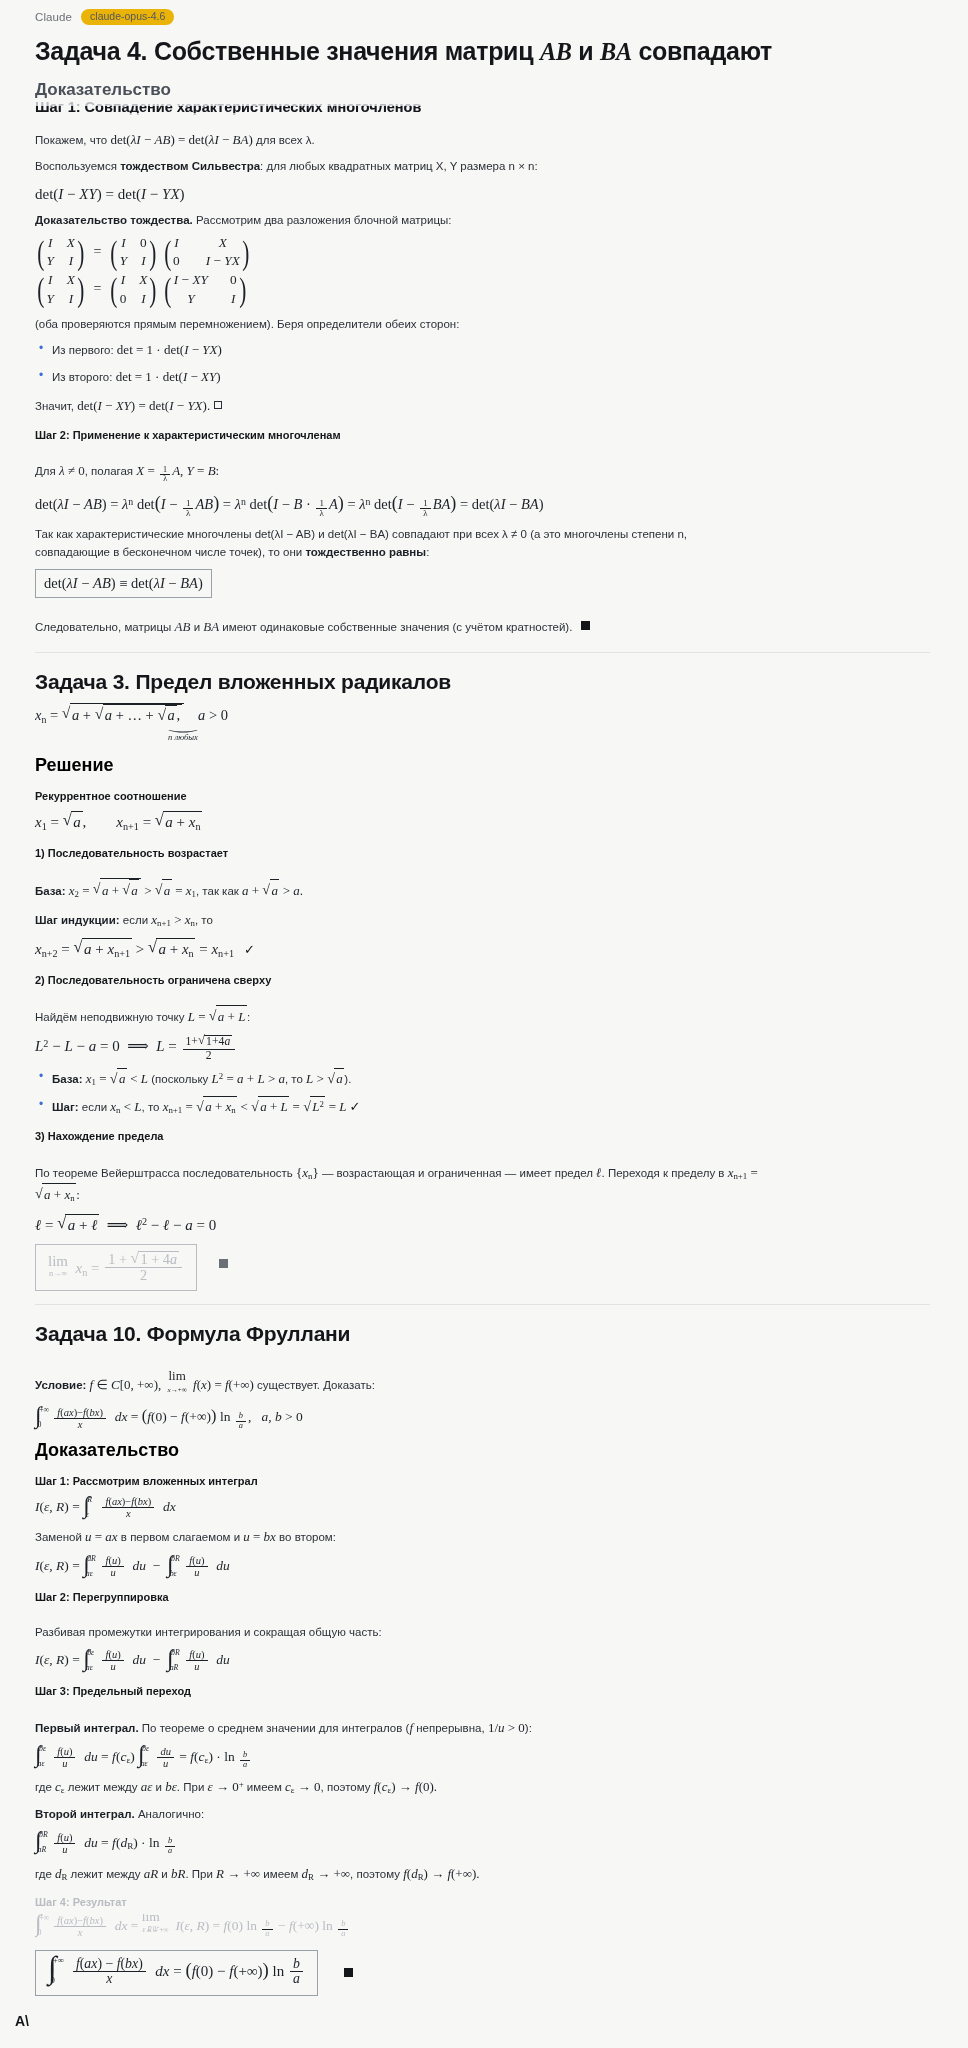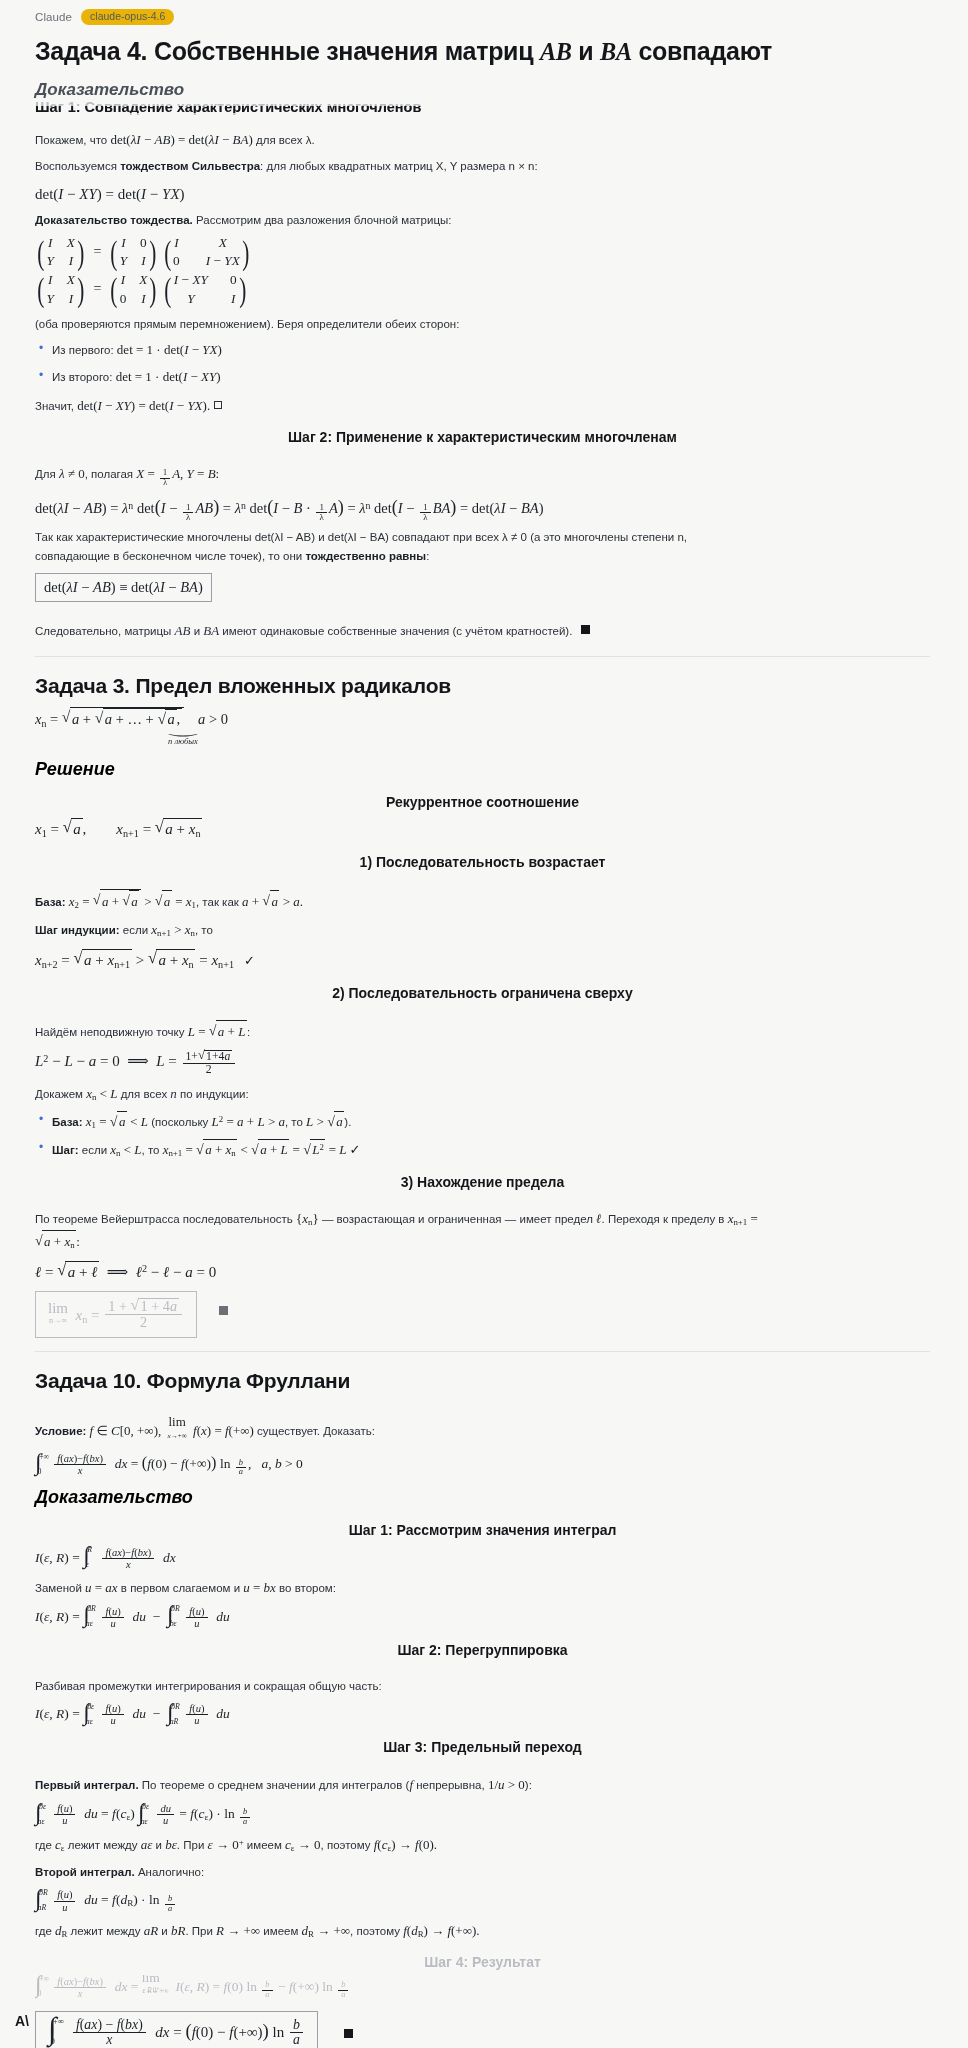--- a/index.html
+++ b/index.html
@@ -36,26 +36,26 @@
 
   
   .content{ padding: 2px 38px 0 35px; }
 
   h1.doc-title{
     font-size:25px; font-weight:700; letter-spacing:-.3px;
     margin: 9px 0 0 0; line-height:1.18; color:#14161a;
   }
   h2.sec{
     font-size:17px; font-weight:700; color:#4a5059;
-    margin:13px 0 0 0; line-height:1.2;font-style:italic;
+    margin:13px 0 0 0; line-height:1.2;
   }
   h2.sec.dark{ color:#000000; }
   h3.step{
-    font-size:14px; font-weight:700; color:#14161a;
-    margin:13px 0 2px 0; line-height:1.2;text-align:center;
+    font-size:11px; font-weight:700; color:#14161a;
+    margin:13px 0 2px 0; line-height:1.2;
   }
   h1.prob{
     font-size:21px; font-weight:700; color:#14161a;
     margin: 16px 0 4px 0; line-height:1.2; letter-spacing:-.2px;
   }
   p.txt{
     font-size:11.5px; line-height:1.62; margin:7px 0 0 0; color:#2b3038;
   }
   p.txt.tight{ margin-top:18px; }
   ul.bul{ margin:5px 0 0 0; padding-left:17px; list-style:none; }
@@ -359,23 +359,20 @@
 
     <p class="txt tight">
       Найдём неподвижную точку <span class="inline mth"><span class="mi">L</span> = <span class="rad"><span class="sg">√</span><span class="bar"><span class="mi">a</span> + <span class="mi">L</span></span></span></span>:
     </p>
 
     <div class="disp">
       <span class="mi">L</span><sup>2</sup> − <span class="mi">L</span> − <span class="mi">a</span> = 0 &nbsp;⟹&nbsp;
       <span class="mi">L</span> = <span class="frac"><span class="nu">1+<span class="rad"><span class="sg">√</span><span class="bar">1+4<span class="mi">a</span></span></span></span><span class="de">2</span></span>
     </div>
 
-    <p class="txt">
-      Докажем <span class="inline mth"><span class="mi">x</span><sub>n</sub> &lt; <span class="mi">L</span></span> для всех <span class="inline mi">n</span> по индукции:
-    </p>
 
     <ul class="bul">
       <li>
         <b>База:</b>
         <span class="inline mth"><span class="mi">x</span><sub>1</sub> = <span class="rad"><span class="sg">√</span><span class="bar"><span class="mi">a</span></span></span> &lt; <span class="mi">L</span></span> (поскольку
         <span class="inline mth"><span class="mi">L</span><sup>2</sup> = <span class="mi">a</span> + <span class="mi">L</span> &gt; <span class="mi">a</span></span>, то
         <span class="inline mth"><span class="mi">L</span> &gt; <span class="rad"><span class="sg">√</span><span class="bar"><span class="mi">a</span></span></span></span>).
       </li>
       <li>
         <b>Шаг:</b>
@@ -421,21 +418,21 @@
 
     <div class="disp sm" style="margin-top:10px">
       <span class="intl"><span class="s">∫</span><span class="up">+∞</span><span class="lo">0</span></span>
       <span class="frac"><span class="nu"><span class="mi">f</span>(<span class="mi">ax</span>)−<span class="mi">f</span>(<span class="mi">bx</span>)</span><span class="de"><span class="mi">x</span></span></span>
       &nbsp;<span class="mi">dx</span> = <span style="font-size:1.2em">(</span><span class="mi">f</span>(0) − <span class="mi">f</span>(+∞)<span style="font-size:1.2em">)</span> ln <span class="frac tiny"><span class="nu"><span class="mi">b</span></span><span class="de"><span class="mi">a</span></span></span>,
       &nbsp;&nbsp;<span class="mi">a</span>, <span class="mi">b</span> &gt; 0
     </div>
 
     <h2 class="sec dark" style="font-size:18px;margin-top:10px">Доказательство</h2>
 
-    <h3 class="step">Шаг 1: Рассмотрим значения интеграл</h3>
+    <h3 class="step">Шаг 1: Рассмотрим вложенных интеграл</h3>
 
     <div class="disp sm">
       <span class="mi">I</span>(<span class="mi">ε</span>, <span class="mi">R</span>) =
       <span class="intl"><span class="s">∫</span><span class="up"><span class="mi">R</span></span><span class="lo"><span class="mi">ε</span></span></span>
       <span class="frac"><span class="nu"><span class="mi">f</span>(<span class="mi">ax</span>)−<span class="mi">f</span>(<span class="mi">bx</span>)</span><span class="de"><span class="mi">x</span></span></span>
       &nbsp;<span class="mi">dx</span>
     </div>
 
     <p class="txt">
       Заменой <span class="inline mth"><span class="mi">u</span> = <span class="mi">ax</span></span> в первом слагаемом и <span class="inline mth"><span class="mi">u</span> = <span class="mi">bx</span></span> во втором:

